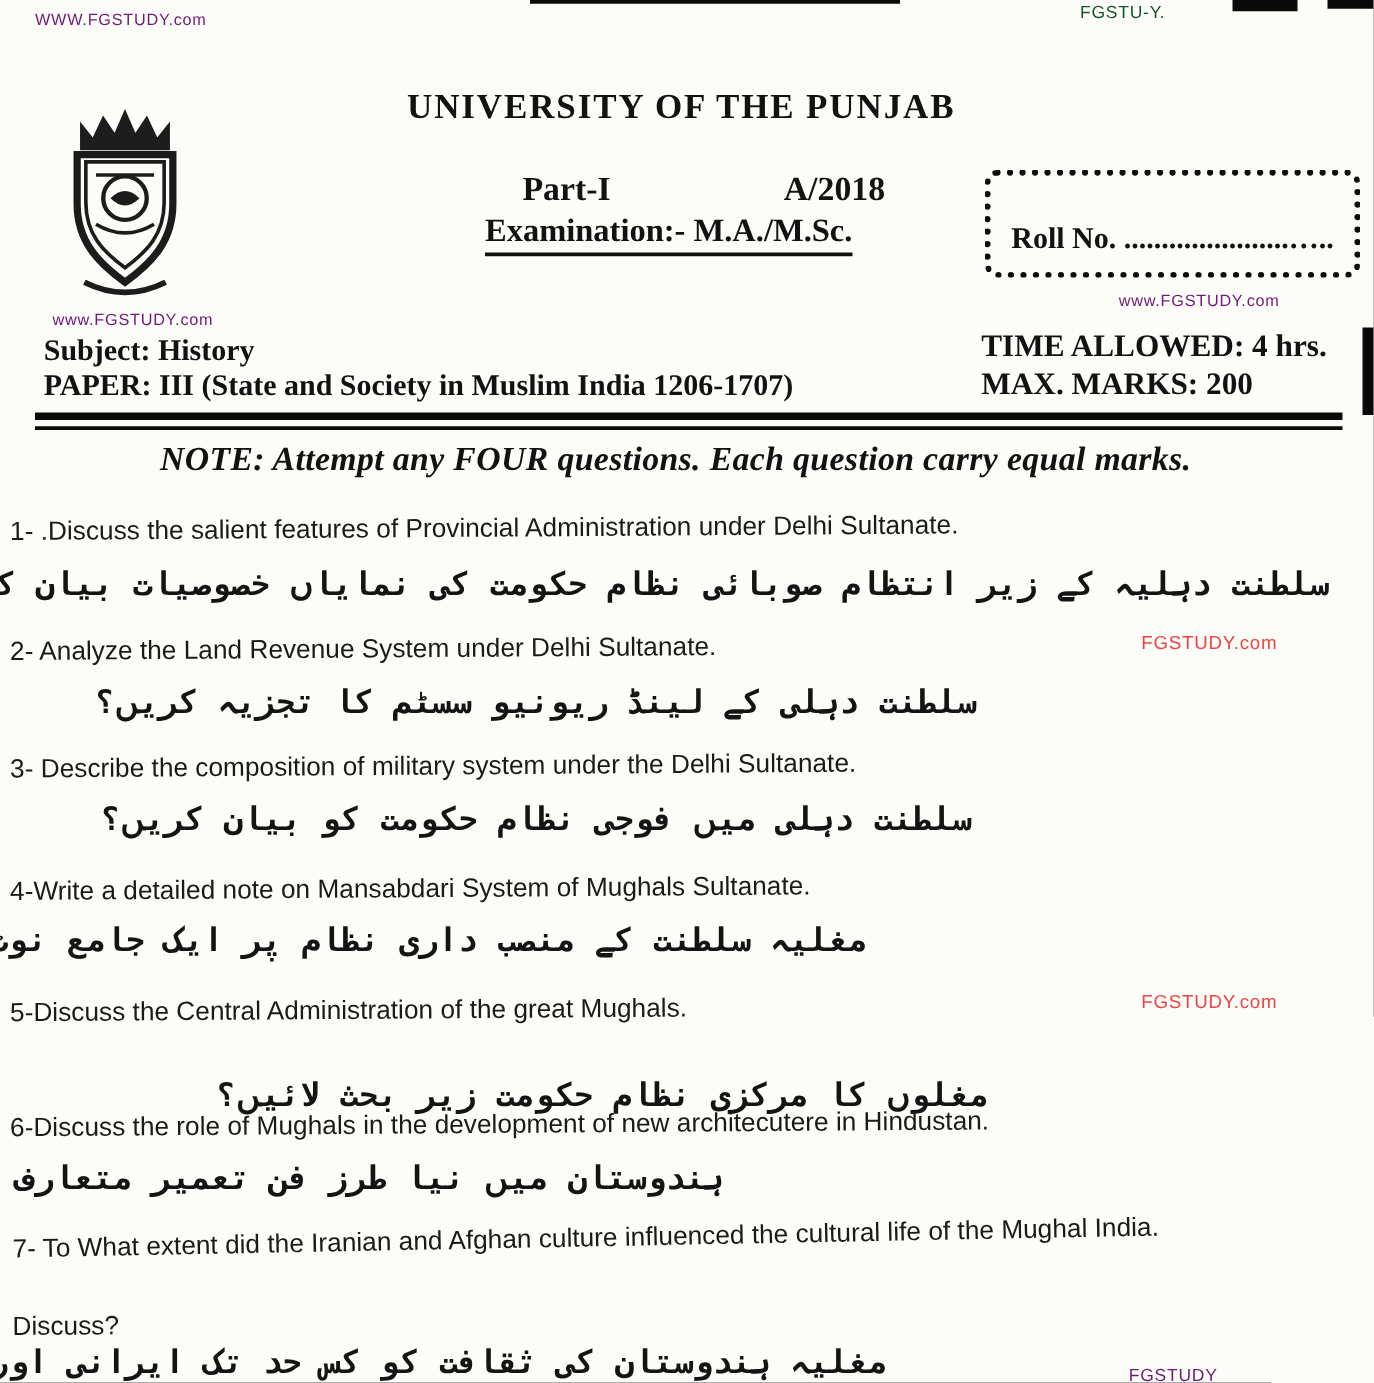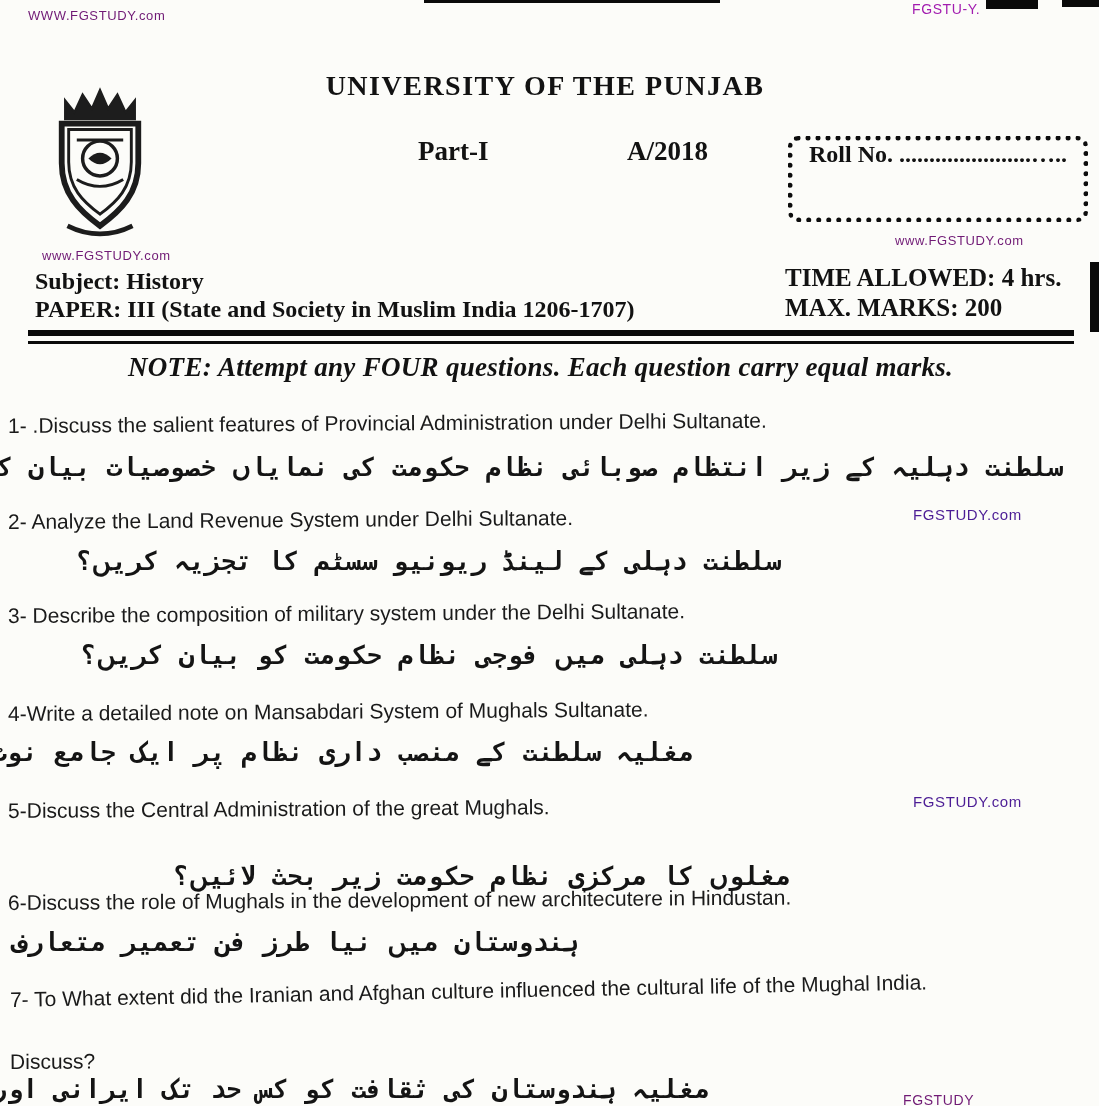--- a/index.html
+++ b/index.html
@@ -35,21 +35,21 @@
   .exam{
     position:absolute;left:388px;top:170px;
     font-size:26px;font-weight:bold;
     border-bottom:3px solid #111;
     padding-bottom:2px;white-space:nowrap;
   }
   .rollbox{
     position:absolute;left:788px;top:136px;width:300px;height:86px;
     box-sizing:border-box;
     border:5px dotted #0d0d0d;border-radius:10px;
-    display:flex;align-items:flex-start;
+    display:flex;align-items:flex-end;
     padding:0 8px 12px 16px;
     font-size:24px;font-weight:bold;white-space:nowrap;overflow:hidden;
   }
   .hline{font-size:24px;font-weight:bold;white-space:nowrap;}
   .rule{
     position:absolute;left:28px;width:1046px;top:330px;height:5px;
     border-top:6px solid #0a0a0a;border-bottom:3px solid #0a0a0a;
   }
   .note{
     position:absolute;left:128px;top:352px;
@@ -62,35 +62,35 @@
     font-size:21px;color:#1a1a1a;white-space:nowrap;
     transform:rotate(-0.4deg);transform-origin:left center;
   }
   .urdu{
     position:absolute;
     direction:rtl;
     font-family:Liberation Mono, monospace;
     font-size:26px;font-weight:bold;color:#141414;
     white-space:nowrap;
   }
-  .wm-mid{font-size:15px;color:#4c1d95;}
+  .wm-mid{font-size:15px;color:#ef4444;}
   .logo{position:absolute;left:42px;top:86px;width:116px;height:152px;}
 </style>
 </head>
 <body>
 
 <div class="page">
 
   <div class="blk" style="left:424px;top:0;width:296px;height:3px;"></div>
   <div class="blk" style="left:986px;top:0;width:52px;height:9px;"></div>
   <div class="blk" style="left:1062px;top:0;width:37px;height:7px;"></div>
   <div class="blk" style="left:1090px;top:262px;width:9px;height:70px;"></div>
 
   <div class="wm" style="left:28px;top:8px;">WWW.FGSTUDY.com</div>
-  <div class="wm" style="left:912px;top:1px;font-size:14px;color:#a21caf;">FGSTU-Y.</div>
+  <div class="wm" style="left:864px;top:1px;font-size:14px;color:#14532d;">FGSTU-Y.</div>
   <div class="wm" style="left:42px;top:248px;">www.FGSTUDY.com</div>
   <div class="wm" style="left:895px;top:233px;">www.FGSTUDY.com</div>
   <div class="wm wm-mid" style="left:913px;top:506px;">FGSTUDY.com</div>
   <div class="wm wm-mid" style="left:913px;top:793px;">FGSTUDY.com</div>
   <div class="wm" style="left:903px;top:1092px;font-size:14px;">FGSTUDY</div>
 
   <svg class="logo" viewBox="0 0 100 130">
     <path d="M20,28 L20,12 L28,22 L35,7 L43,19 L50,3 L57,19 L65,7 L72,22 L80,12 L80,28 Z" fill="#1d1d1d" stroke="#1d1d1d" stroke-width="2"></path>
     <path d="M17,32 h66 v34 c0,26 -15,41 -33,54 c-18,-13 -33,-28 -33,-54 Z" fill="none" stroke="#1c1c1c" stroke-width="5"></path>
     <path d="M23,37 h54 v28 c0,22 -12,34 -27,45 c-15,-11 -27,-23 -27,-45 Z" fill="none" stroke="#1c1c1c" stroke-width="2.5"></path>
@@ -100,20 +100,21 @@
     <path d="M22,120 q28,14 56,0" fill="none" stroke="#1c1c1c" stroke-width="4"></path>
   </svg>
 
   <div class="title">UNIVERSITY OF THE PUNJAB</div>
 
   <div class="partrow">
     <span>Part-I</span>
     <span>A/2018</span>
   </div>
 
+  <div class="exam">Examination:- M.A./M.Sc.</div>
 
   <div class="rollbox">
     <span>Roll No. ......................…..</span>
   </div>
 
   <div class="hline abs" style="left:35px;top:268px;">Subject: History</div>
   <div class="hline abs" style="left:35px;top:296px;">PAPER: III (State and Society in Muslim India 1206-1707)</div>
   <div class="hline abs" style="left:785px;top:264px;font-size:25px;">TIME ALLOWED: 4 hrs.</div>
   <div class="hline abs" style="left:785px;top:294px;font-size:25px;">MAX. MARKS: 200</div>
 

